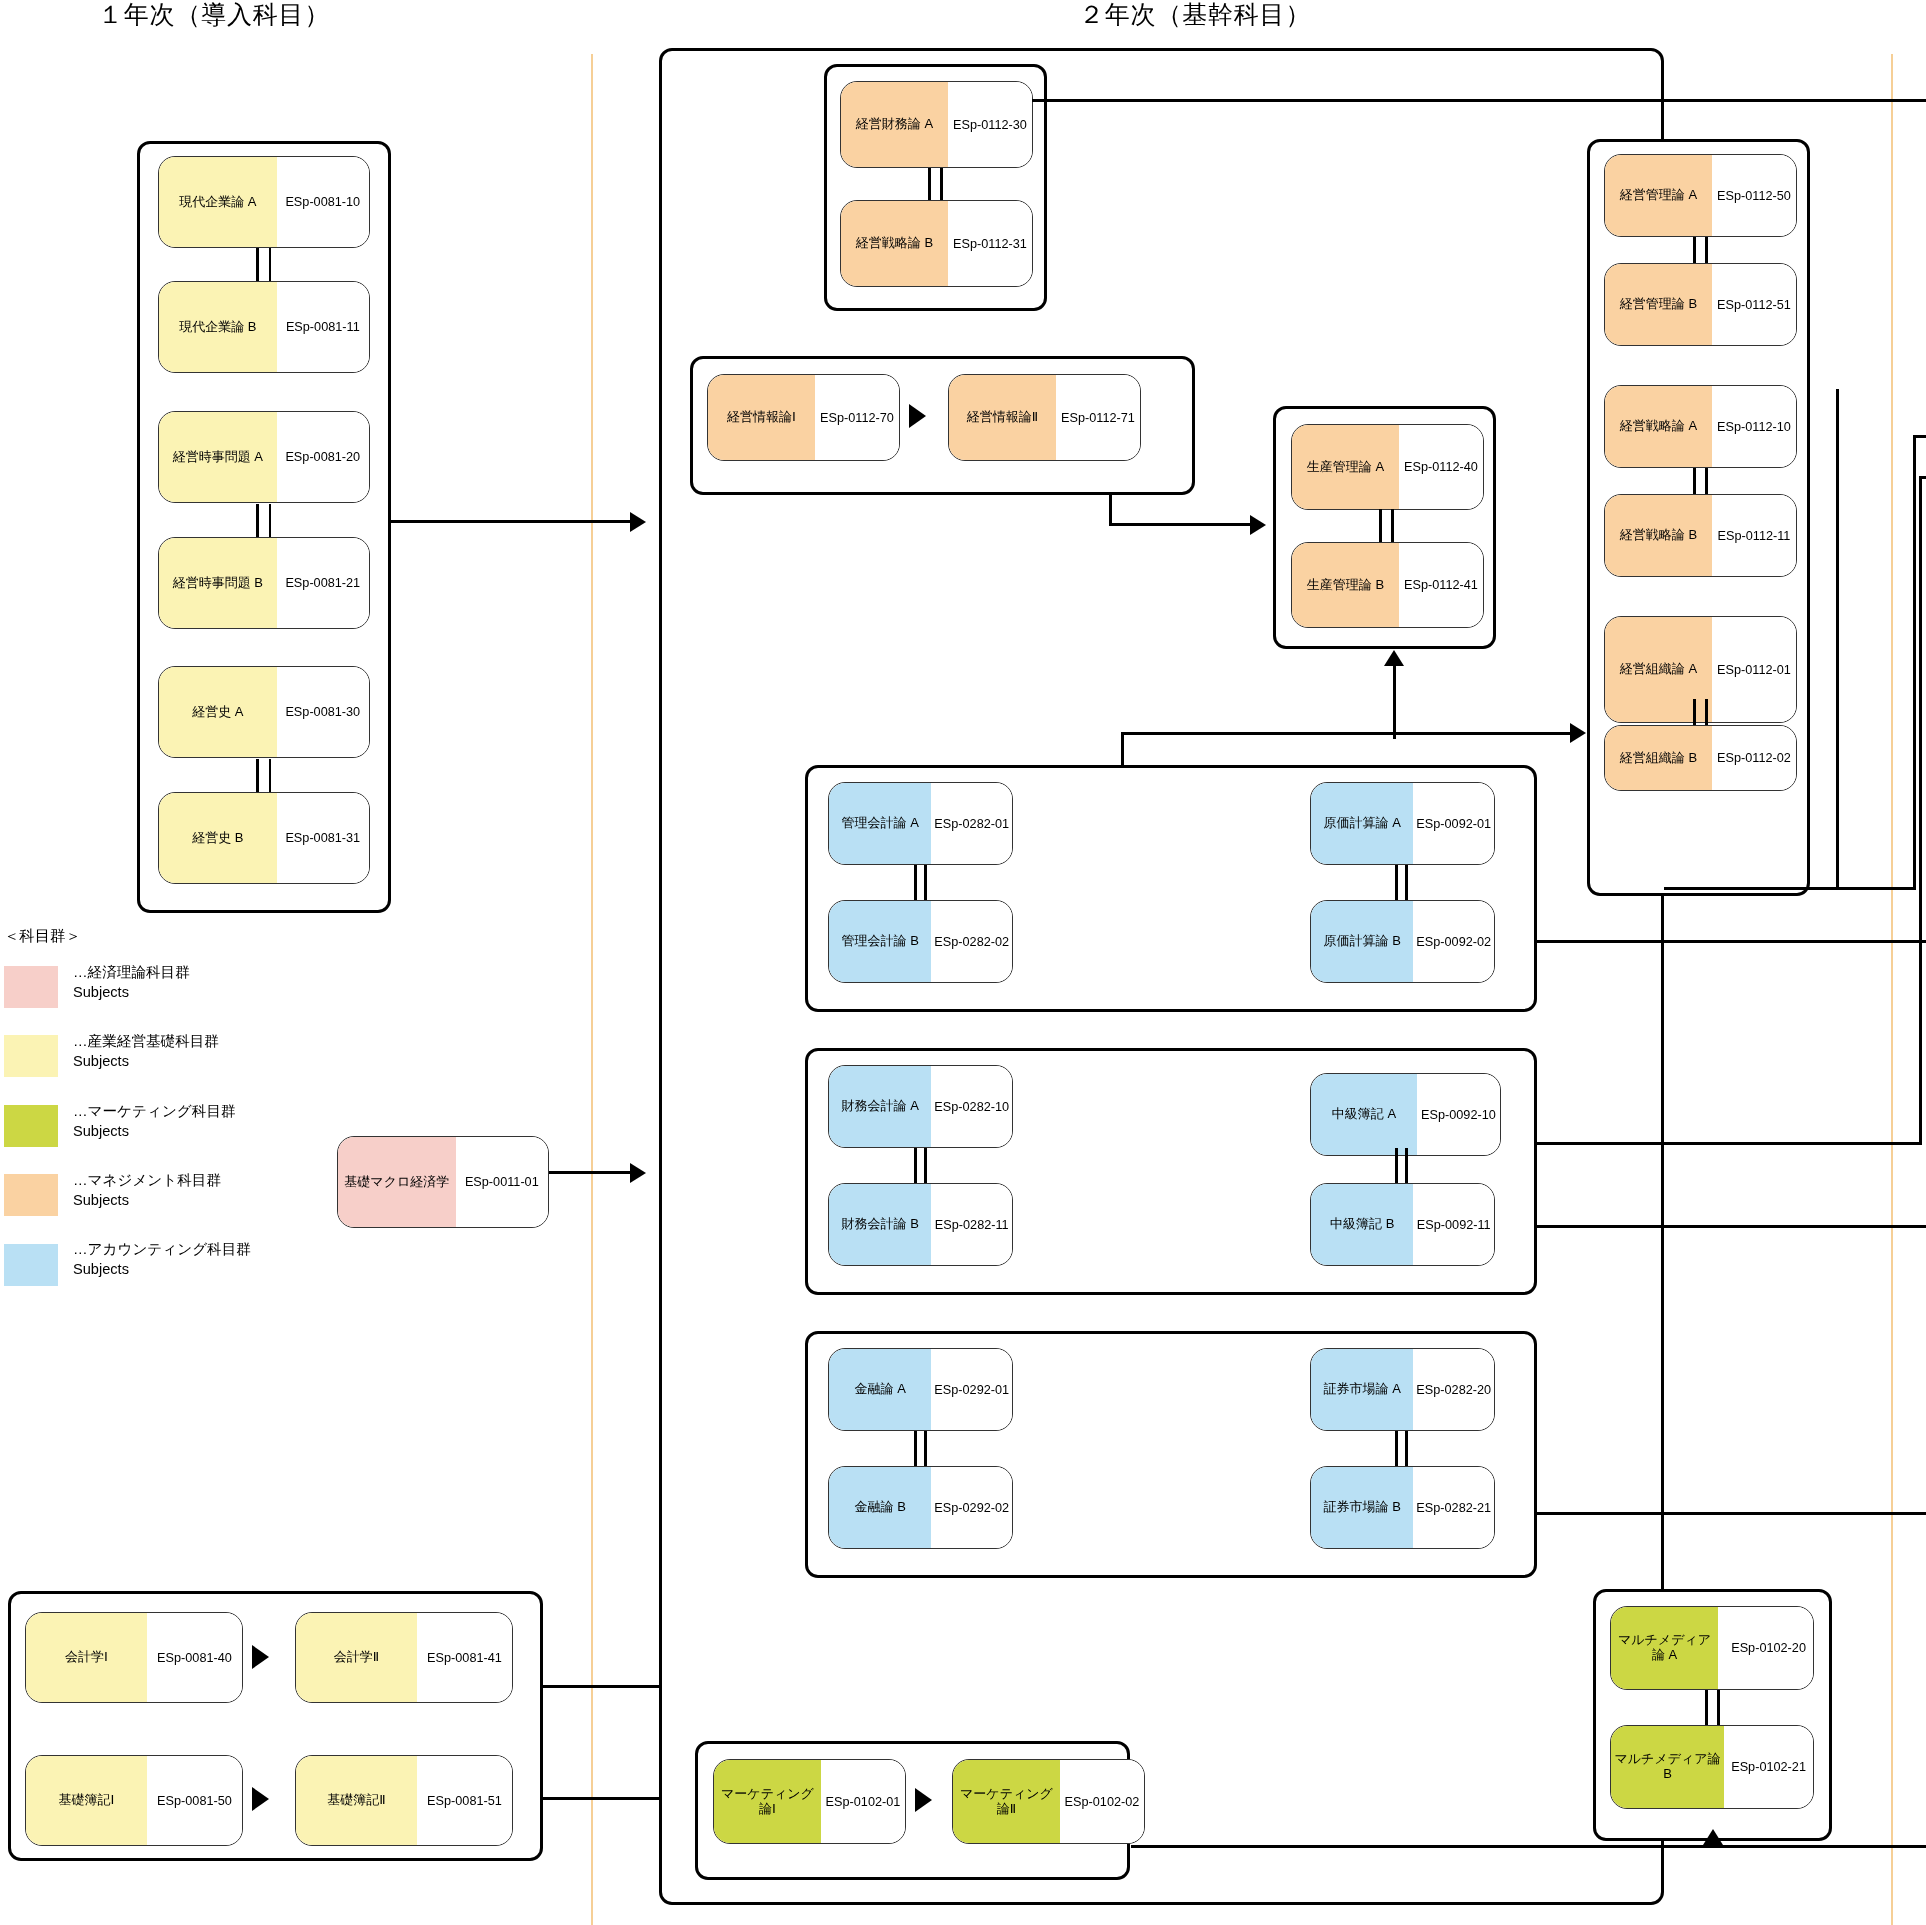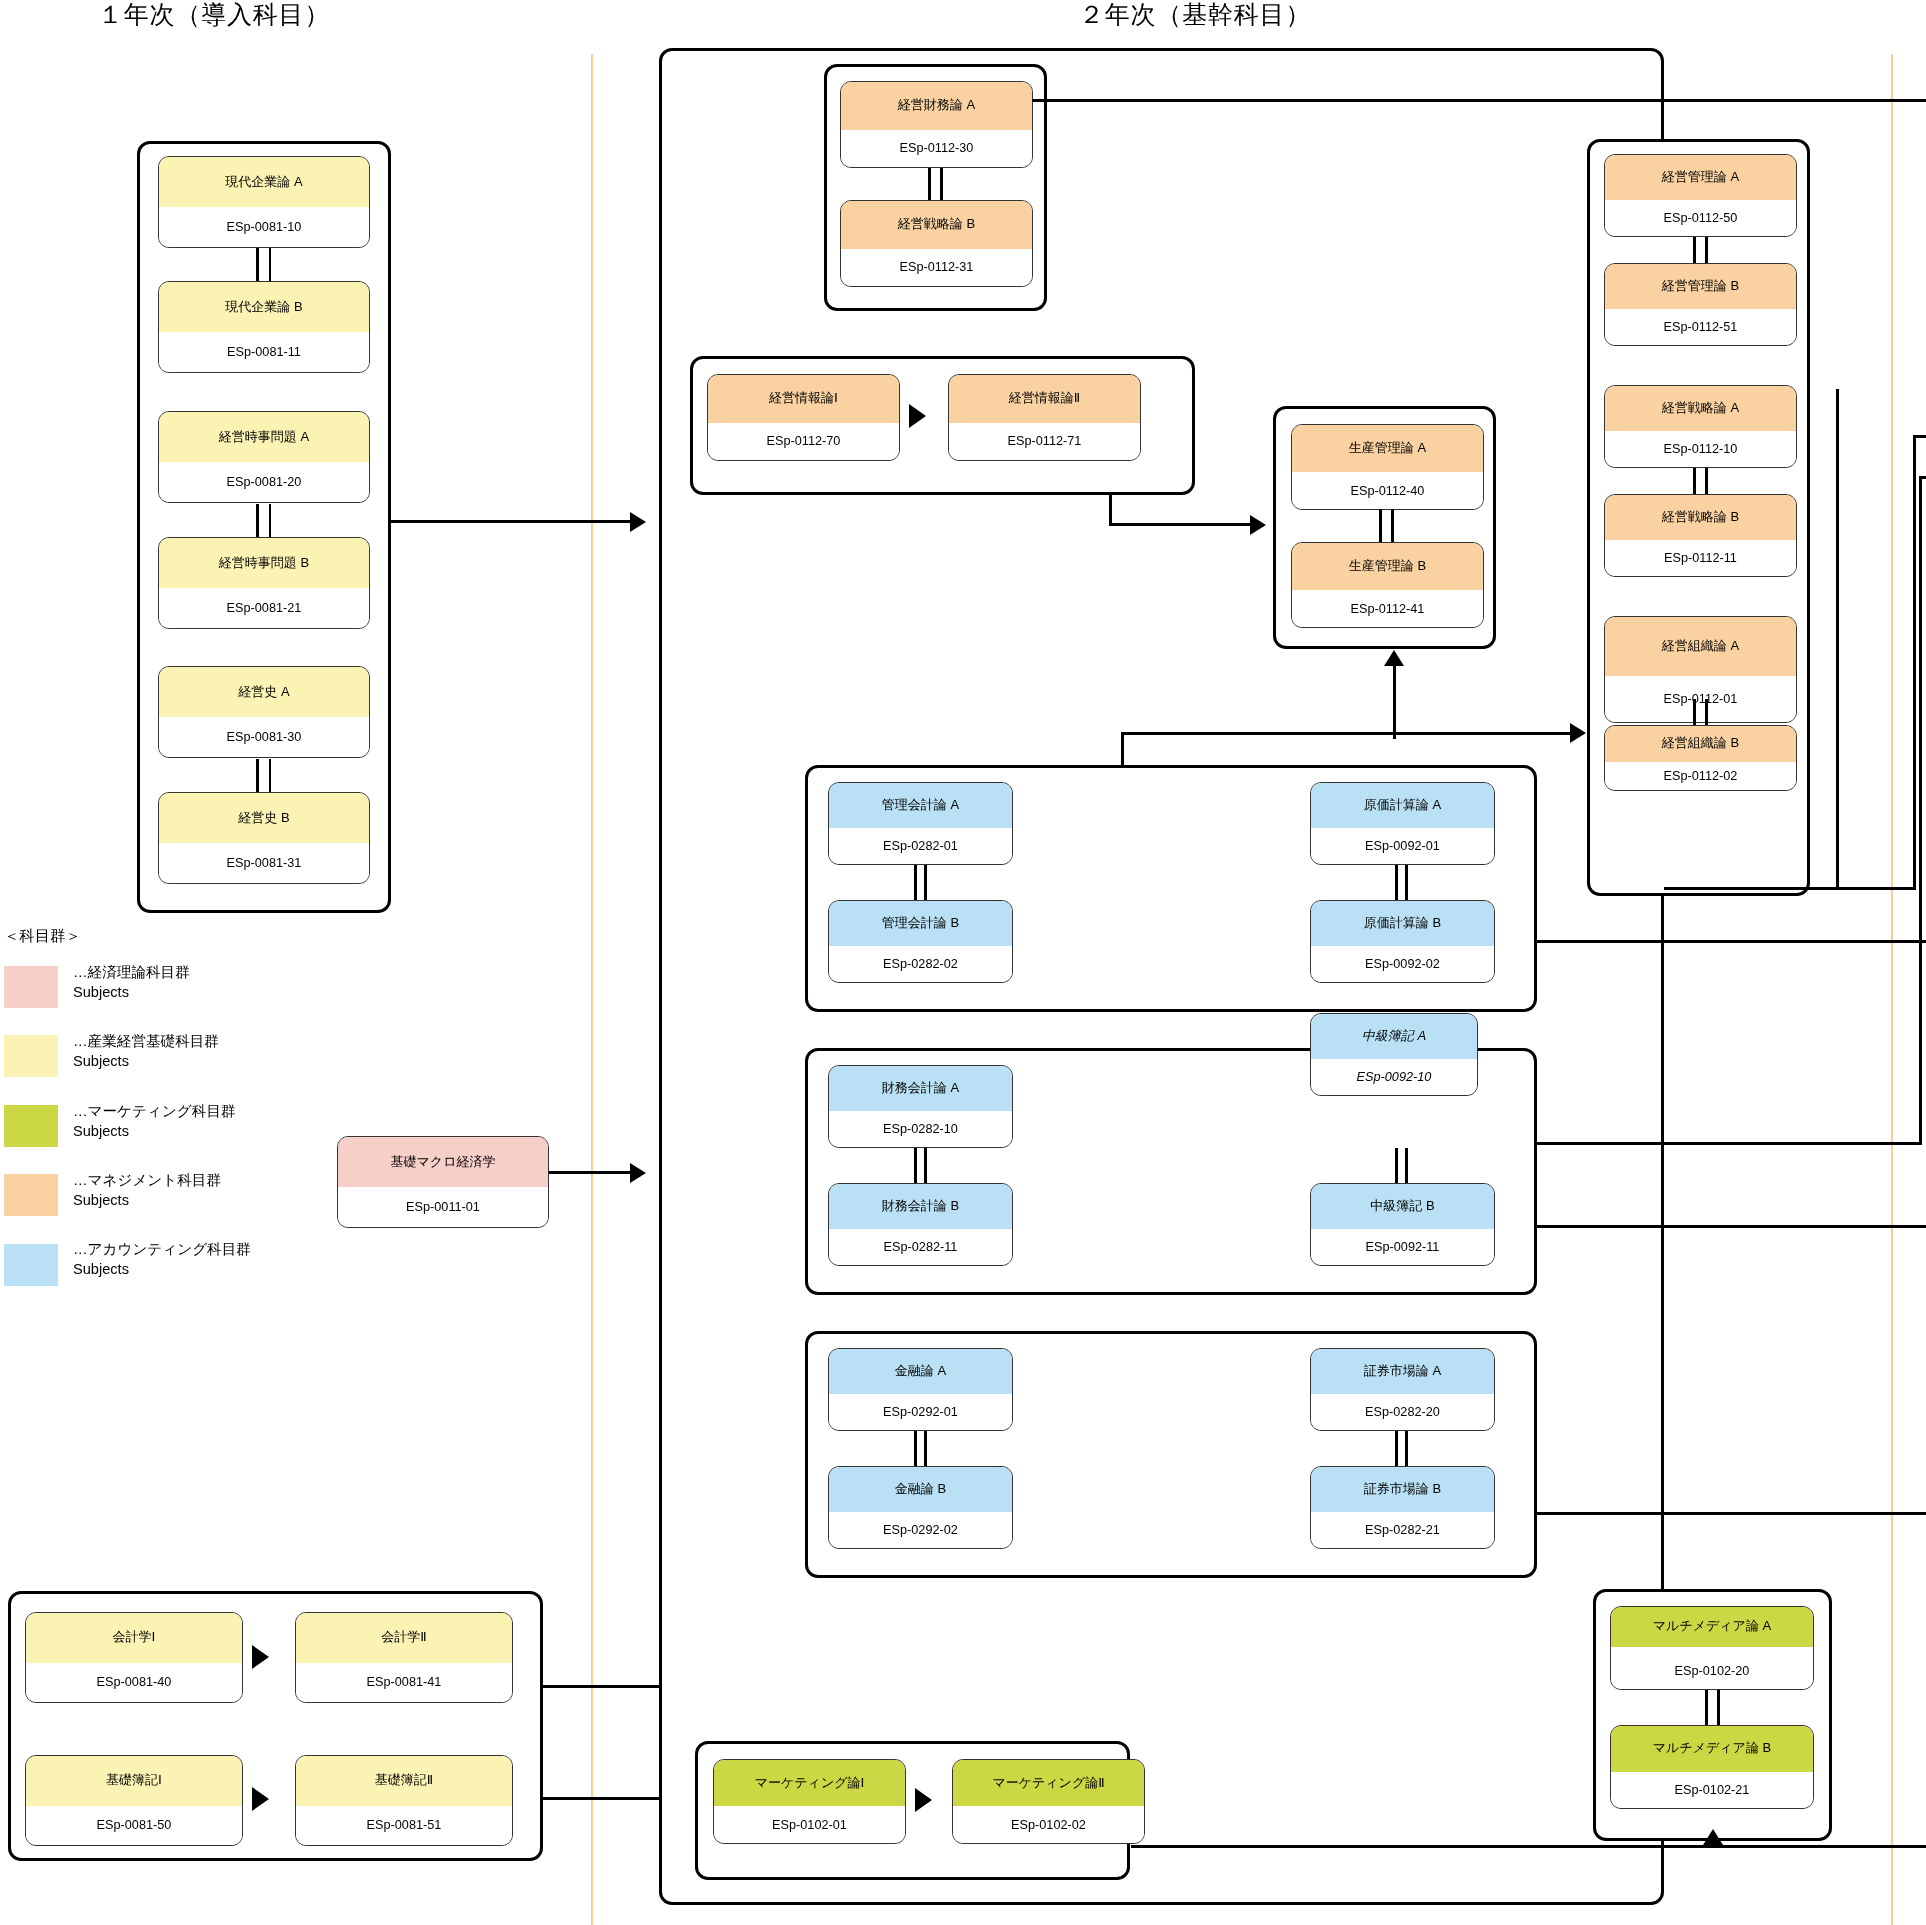--- a/index.html
+++ b/index.html
@@ -7,21 +7,21 @@
   #canvas{position:relative;width:2505px;height:1925px;background:#fff;overflow:hidden;}
 
   .col-title{position:absolute;font-size:25px;color:#000;white-space:nowrap;letter-spacing:0.8px;}
 
   .divider{position:absolute;width:1.9px;background:#f6cf96;}
 
   
   .grp{position:absolute;border:3.5px solid #000;border-radius:13px;background:#fff;box-sizing:border-box;}
 
   
-  .card{position:absolute;border:1.2px solid #333;border-radius:11px;background:#fff;box-sizing:border-box;overflow:hidden;display:flex;flex-direction:column;}
+  .card{position:absolute;border:1.2px solid #333;border-radius:17px;background:#fff;box-sizing:border-box;overflow:hidden;display:flex;flex-direction:row;}
   .card .nm{flex:1 1 auto;display:flex;align-items:center;justify-content:center;text-align:center;font-size:13px;color:#000;line-height:1.15;padding:0 2.3px;box-sizing:border-box;}
   .card .cd{flex:0 0 44%;display:flex;align-items:center;justify-content:center;background:#fff;font-size:12.7px;color:#000;border-top:0;}
 
   .c-pink .nm{background:#f7cfc9;}
   .c-yellow .nm{background:#fbf3b4;}
   .c-green .nm{background:#ccd744;}
   .c-orange .nm{background:#fad2a2;}
   .c-blue .nm{background:#b9e0f4;}
 
   
@@ -275,21 +275,21 @@
     <div class="cd">ESp-0282-10</div>
   </div>
   <div class="dbl" style="left:914px;top:1148px;width:13px;height:35px;">
       <i class="l"></i>
       <i class="r"></i>
     </div>
   <div class="card c-blue" style="left:828px;top:1183px;width:185px;height:83px;">
     <div class="nm">財務会計論 B</div>
     <div class="cd">ESp-0282-11</div>
   </div>
-  <div class="card c-blue" style="left:1310px;top:1013px;width:168px;height:83px;font-style:italic;">
+  <div class="card c-blue" style="left:1310px;top:1073px;width:191px;height:83px;">
     <div class="nm">中級簿記 A</div>
     <div class="cd">ESp-0092-10</div>
   </div>
   <div class="dbl" style="left:1395px;top:1148px;width:13px;height:35px;">
       <i class="l"></i>
       <i class="r"></i>
     </div>
   <div class="card c-blue" style="left:1310px;top:1183px;width:185px;height:83px;">
     <div class="nm">中級簿記 B</div>
     <div class="cd">ESp-0092-11</div>

